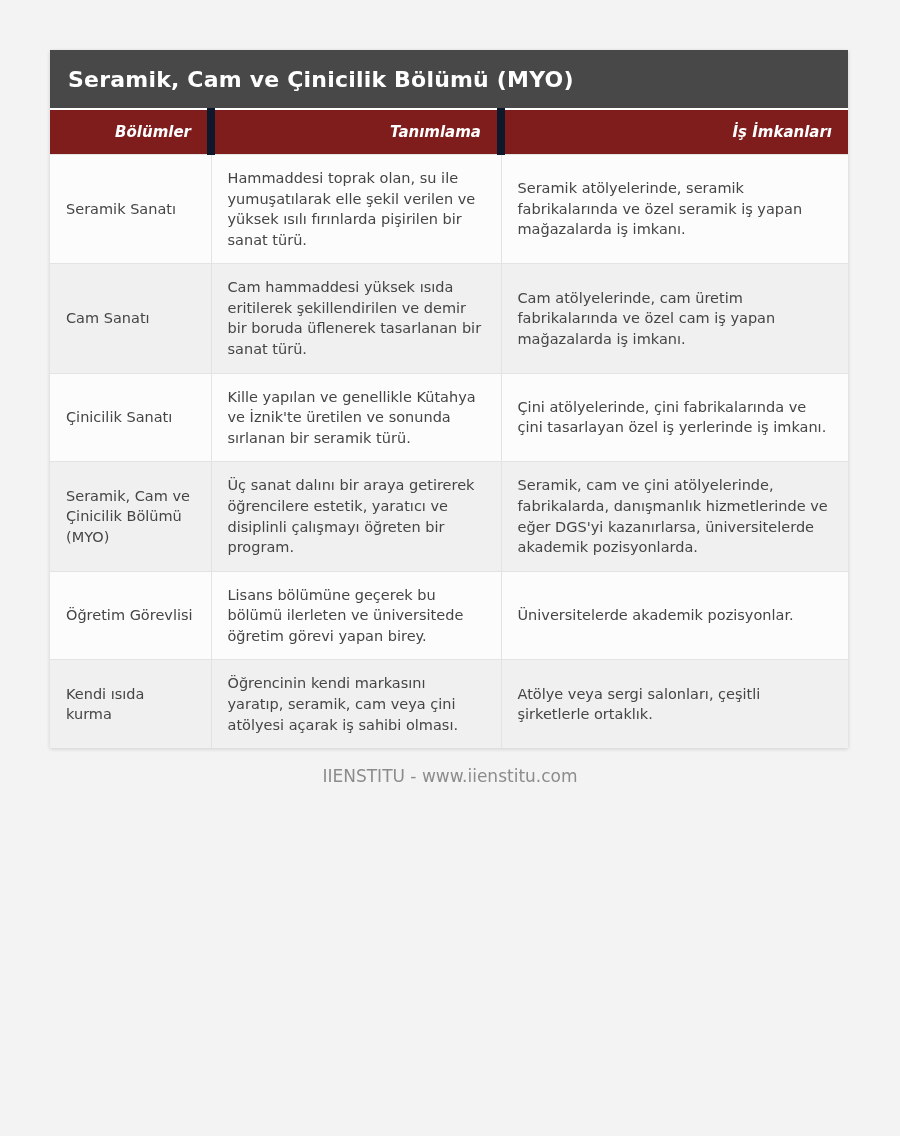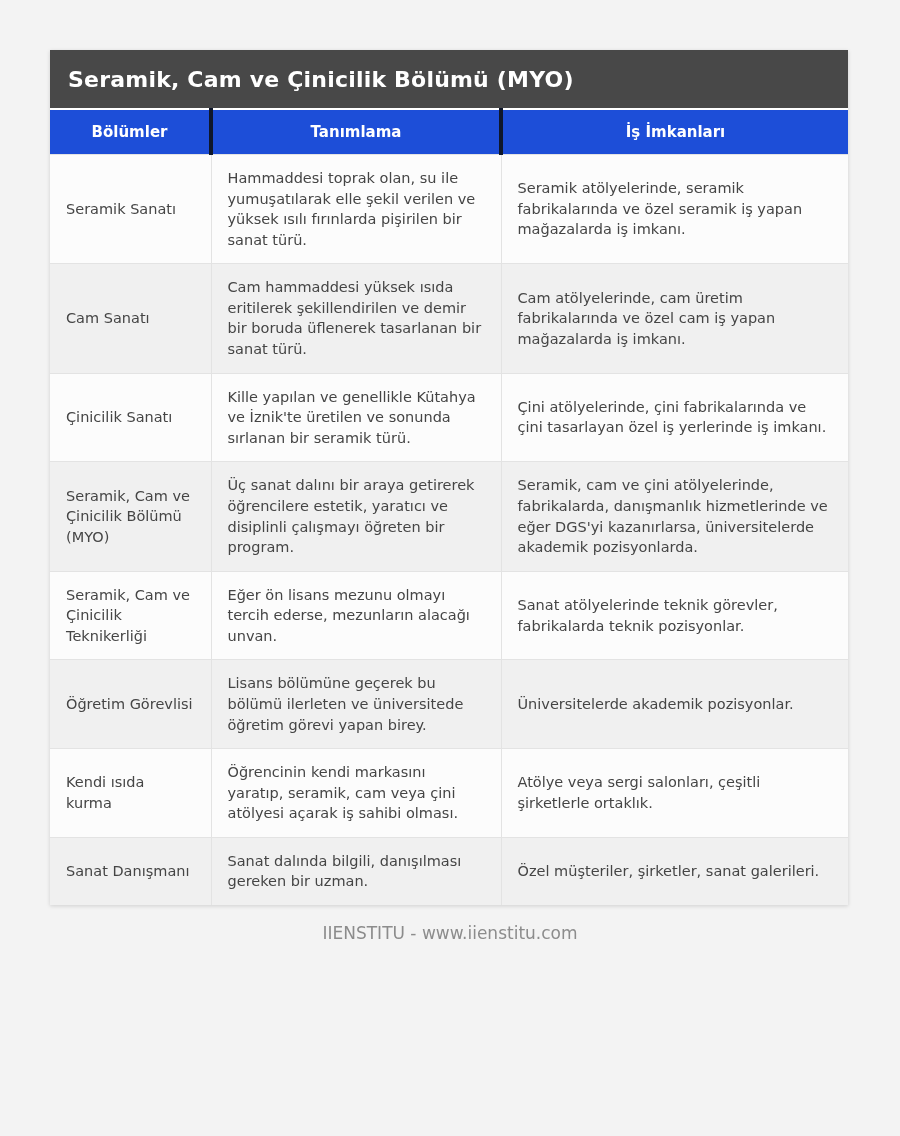--- a/index.html
+++ b/index.html
@@ -31,30 +31,31 @@
   }
   table.dept-table {
     width: 798px;
     border-collapse: collapse;
     table-layout: fixed;
   }
   col.c1 { width: 161px; }
   col.c2 { width: 290px; }
   col.c3 { width: 347px; }
   thead th {
-    background: #1d4ed8;
+    background: #7f1d1d;
     color: #ffffff;
     font-size: 15px;
     font-weight: bold;
-    text-align: center;
+    text-align: right;
     padding: 13px 16px;
     border-top: 2px solid #ffffff;
+    font-style: italic;
   }
   thead th + th {
-    border-left: 4px solid #0f172a;
+    border-left: 8px solid #0f172a;
   }
   tbody td {
     font-size: 14.5px;
     line-height: 1.42;
     color: #454545;
     padding: 13px 16px;
     vertical-align: middle;
     border-top: 1px solid #e3e3e3;
   }
   tbody td + td {
@@ -105,37 +106,27 @@
           <td>Çinicilik Sanatı</td>
           <td>Kille yapılan ve genellikle Kütahya ve İznik'te üretilen ve sonunda sırlanan bir seramik türü.</td>
           <td>Çini atölyelerinde, çini fabrikalarında ve çini tasarlayan özel iş yerlerinde iş imkanı.</td>
         </tr>
         <tr>
           <td>Seramik, Cam ve Çinicilik Bölümü (MYO)</td>
           <td>Üç sanat dalını bir araya getirerek öğrencilere estetik, yaratıcı ve disiplinli çalışmayı öğreten bir program.</td>
           <td>Seramik, cam ve çini atölyelerinde, fabrikalarda, danışmanlık hizmetlerinde ve eğer DGS'yi kazanırlarsa, üniversitelerde akademik pozisyonlarda.</td>
         </tr>
         <tr>
-          <td>Seramik, Cam ve Çinicilik Teknikerliği</td>
-          <td>Eğer ön lisans mezunu olmayı tercih ederse, mezunların alacağı unvan.</td>
-          <td>Sanat atölyelerinde teknik görevler, fabrikalarda teknik pozisyonlar.</td>
-        </tr>
-        <tr>
           <td>Öğretim Görevlisi</td>
           <td>Lisans bölümüne geçerek bu bölümü ilerleten ve üniversitede öğretim görevi yapan birey.</td>
           <td>Üniversitelerde akademik pozisyonlar.</td>
         </tr>
         <tr>
           <td>Kendi ısıda kurma</td>
           <td>Öğrencinin kendi markasını yaratıp, seramik, cam veya çini atölyesi açarak iş sahibi olması.</td>
           <td>Atölye veya sergi salonları, çeşitli şirketlerle ortaklık.</td>
         </tr>
-        <tr>
-          <td>Sanat Danışmanı</td>
-          <td>Sanat dalında bilgili, danışılması gereken bir uzman.</td>
-          <td>Özel müşteriler, şirketler, sanat galerileri.</td>
-        </tr>
       </tbody>
     </table>
   </div>
 
   <div class="footer">IIENSTITU - www.iienstitu.com</div>
 </div>
 
 </body></html>

